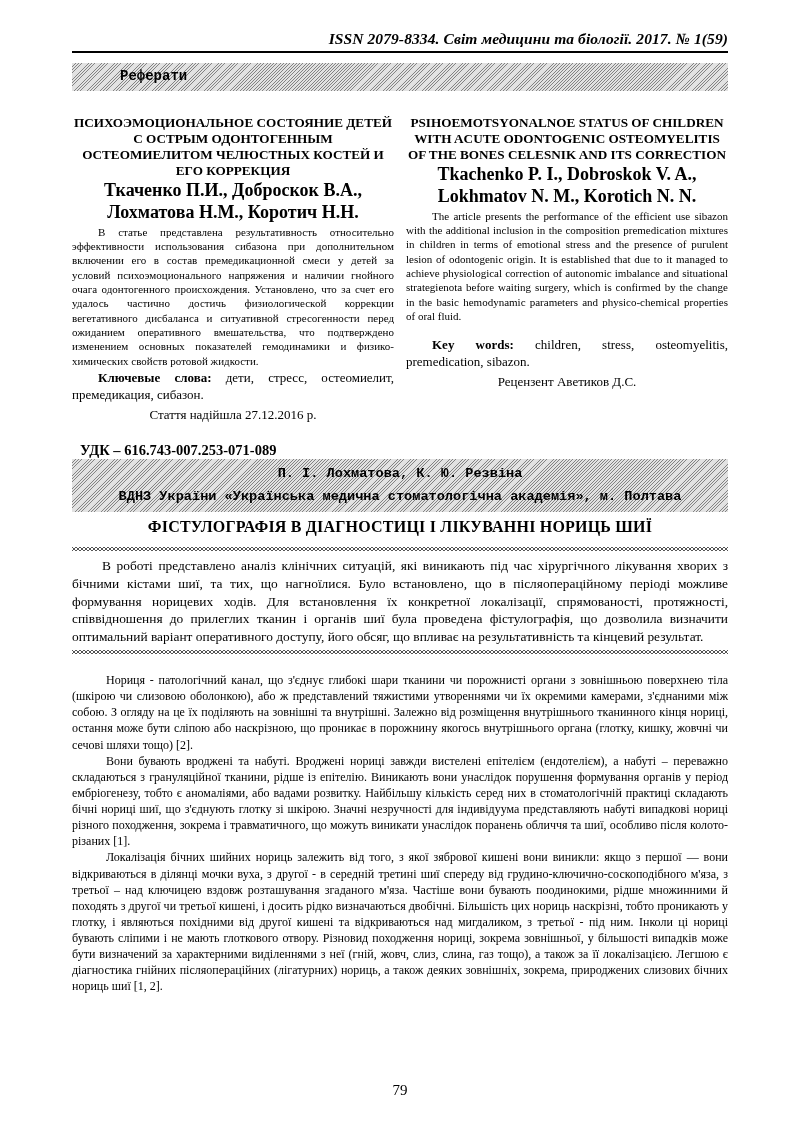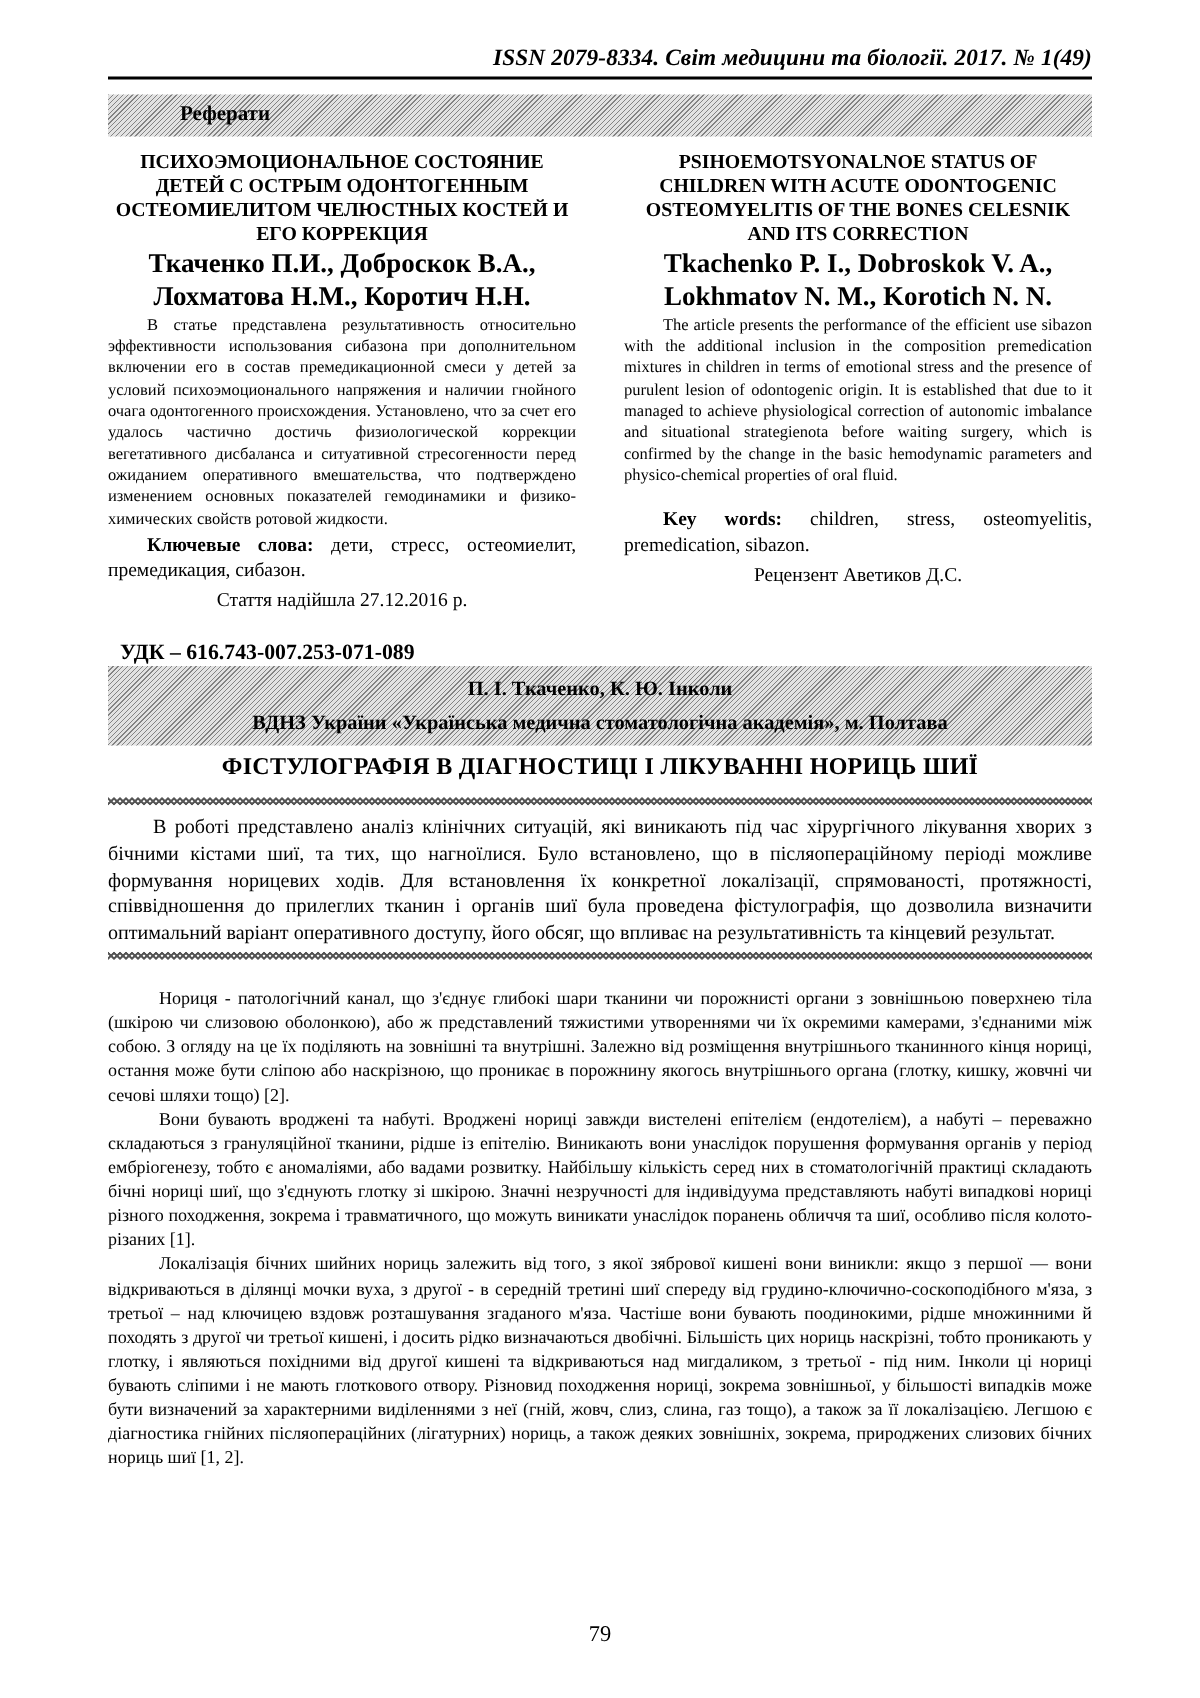--- a/index.html
+++ b/index.html
@@ -46,40 +46,41 @@
   
   .banner {
     background-color: #e2e2e2;
     background-image: repeating-linear-gradient(
         135deg,
         rgba(0,0,0,0.42) 0px,
         rgba(0,0,0,0.42) 0.6px,
         rgba(255,255,255,0) 0.6px,
         rgba(255,255,255,0) 2.3px);
     padding: 3px 0 3px 0;
+    font-family: Liberation Mono, monospace;
   }
   .banner-section {
     font-weight: bold;
     font-size: 14px;
     padding: 2px 0 2px 48px;
     line-height: 1.25;
   }
   .banner-authors {
     text-align: center;
     font-weight: bold;
     font-size: 13.6px;
     line-height: 1.45;
     padding: 2px 6px;
   }
 
   
   .cols {
     display: flex;
-    margin-top: 9px;
-    gap: 32px;
+    margin-top: 24px;
+    gap: 12px;
   }
   .col {
     flex: 1 1 0;
     min-width: 0;
   }
   .ab-title {
     text-align: center;
     font-weight: bold;
     font-size: 13.2px;
     line-height: 1.22;
@@ -197,21 +198,21 @@
     text-align: center;
     font-size: 15px;
   }
 </style>
 </head>
 <body>
 
 <div class="page">
   <div class="inner">
 
-    <div class="runhead">ISSN 2079-8334. Світ медицини та біології. 2017. № 1(49)</div>
+    <div class="runhead">ISSN 2079-8334. Світ медицини та біології. 2017. № 1(59)</div>
 
     <div class="banner">
       <div class="banner-section">Реферати</div>
     </div>
 
     <div class="cols">
 
       <div class="col">
         <div class="ab-title">ПСИХОЭМОЦИОНАЛЬНОЕ СОСТОЯНИЕ ДЕТЕЙ С ОСТРЫМ ОДОНТОГЕННЫМ ОСТЕОМИЕЛИТОМ ЧЕЛЮСТНЫХ КОСТЕЙ И ЕГО КОРРЕКЦИЯ</div>
         <div class="ab-authors">Ткаченко П.И., Доброскок В.А., Лохматова Н.М., Коротич Н.Н.</div>
@@ -233,21 +234,21 @@
           <span>children, stress, osteomyelitis, premedication, sibazon.</span>
         </div>
         <div class="ab-foot">Рецензент Аветиков Д.С.</div>
       </div>
 
     </div>
 
     <div class="udc">УДК – 616.743-007.253-071-089</div>
 
     <div class="banner">
-      <div class="banner-authors">П. І. Ткаченко, К. Ю. Інколи</div>
+      <div class="banner-authors">П. І. Лохматова, К. Ю. Резвіна</div>
       <div class="banner-authors">ВДНЗ України «Українська медична стоматологічна академія», м. Полтава</div>
     </div>
 
     <div class="art-title">ФІСТУЛОГРАФІЯ В ДІАГНОСТИЦІ І ЛІКУВАННІ НОРИЦЬ ШИЇ</div>
 
     <div class="zig zig-top"></div>
     <div class="ua-abs">
       <p>В роботі представлено аналіз клінічних ситуацій, які виникають під час хірургічного лікування хворих з бічними кістами шиї, та тих, що нагноїлися. Було встановлено, що в післяопераційному періоді можливе формування норицевих ходів. Для встановлення їх конкретної локалізації, спрямованості, протяжності, співвідношення до прилеглих тканин і органів шиї була проведена фістулографія, що дозволила визначити оптимальний варіант оперативного доступу, його обсяг, що впливає на результативність та кінцевий результат.</p>
     </div>
     <div class="zig zig-bottom"></div>

